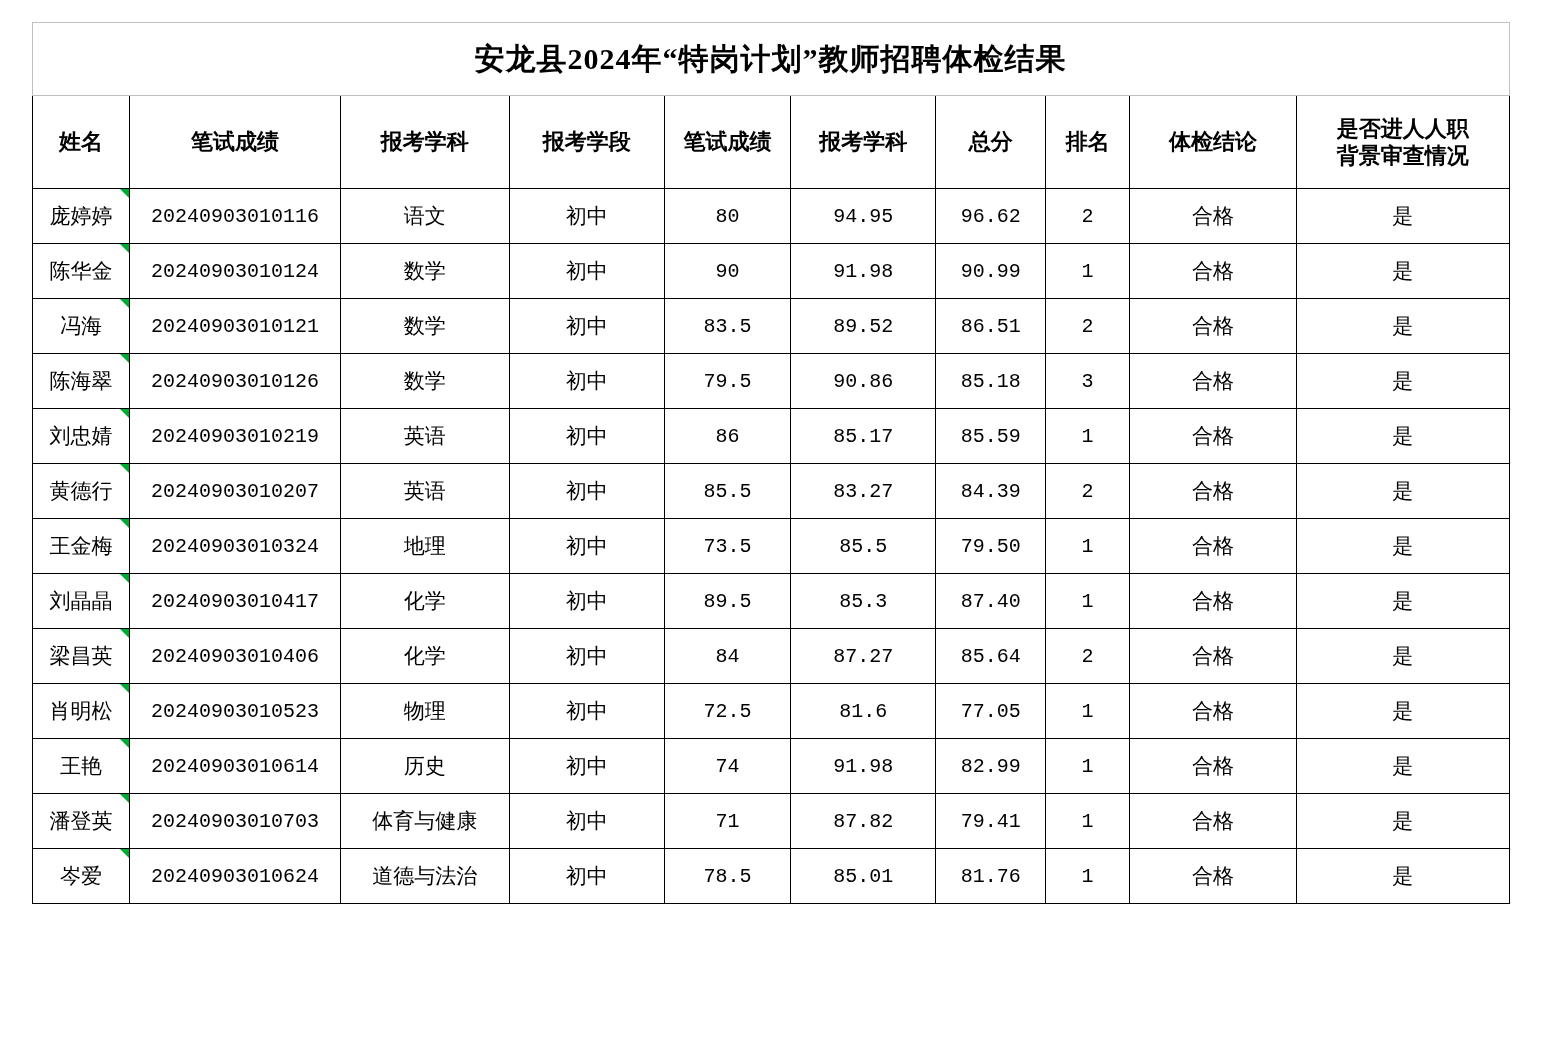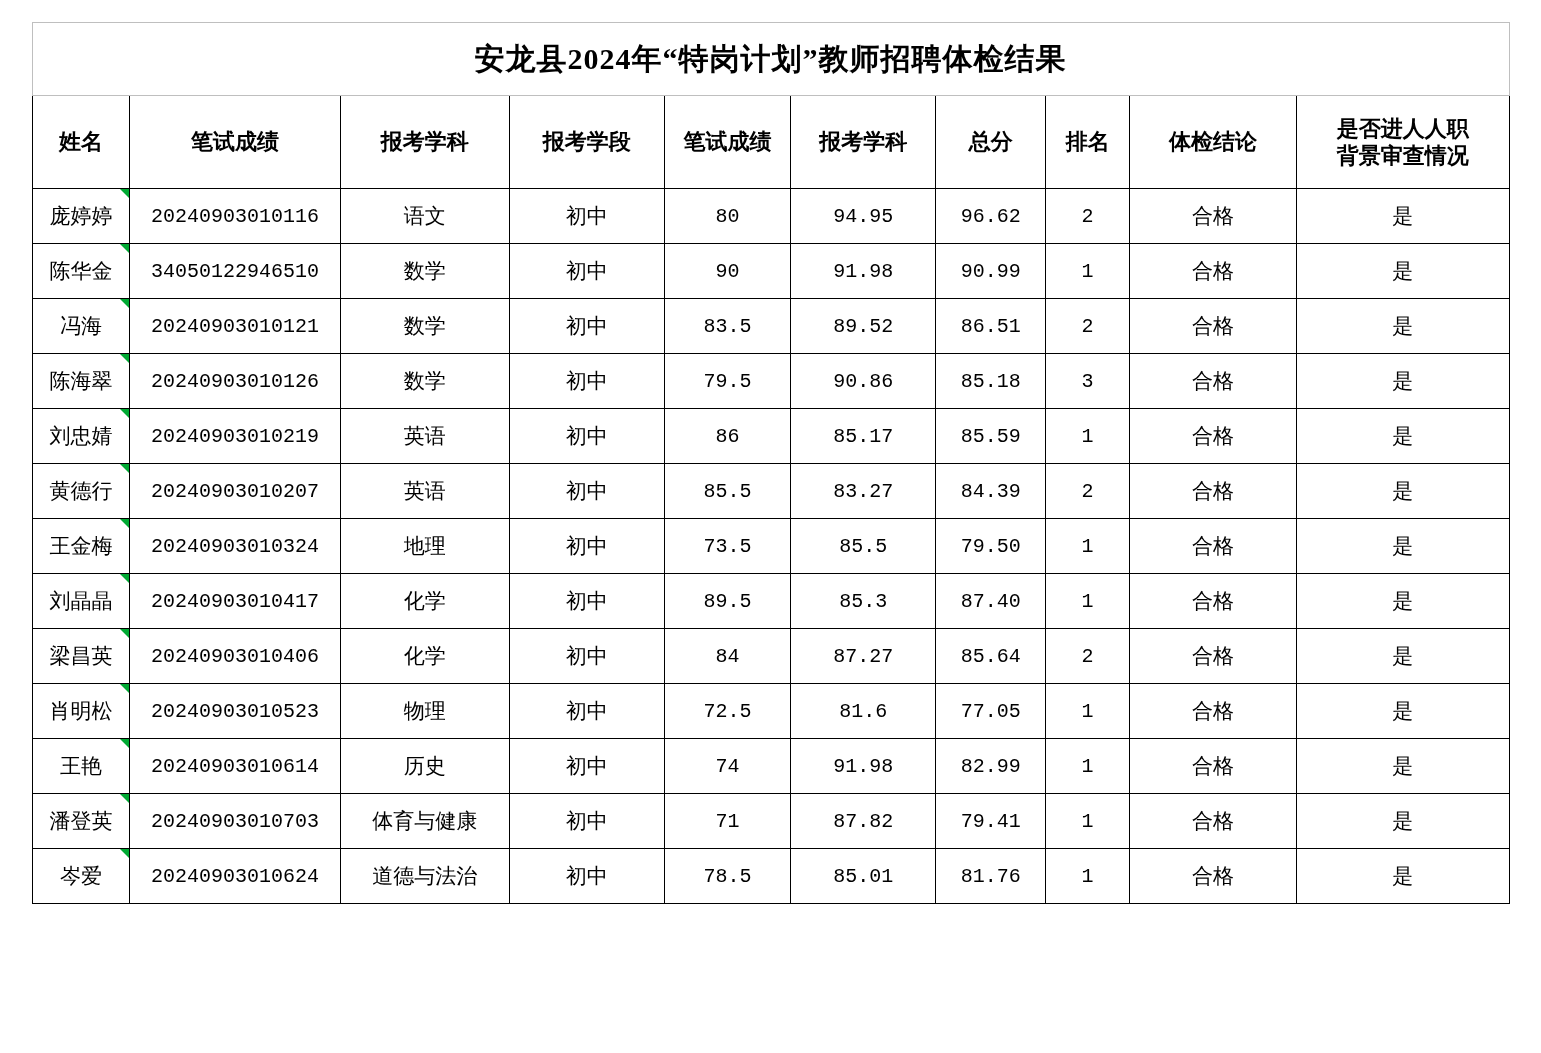--- a/index.html
+++ b/index.html
@@ -135,21 +135,21 @@
             <td>初中</td>
             <td class="num">80</td>
             <td class="num">94.95</td>
             <td class="num">96.62</td>
             <td class="num">2</td>
             <td>合格</td>
             <td>是</td>
           </tr>
           <tr>
             <td class="name">陈华金<span class="flag"></span></td>
-            <td class="num">34050122946510</td>
+            <td class="num">20240903010124</td>
             <td>数学</td>
             <td>初中</td>
             <td class="num">90</td>
             <td class="num">91.98</td>
             <td class="num">90.99</td>
             <td class="num">1</td>
             <td>合格</td>
             <td>是</td>
           </tr>
           <tr>

